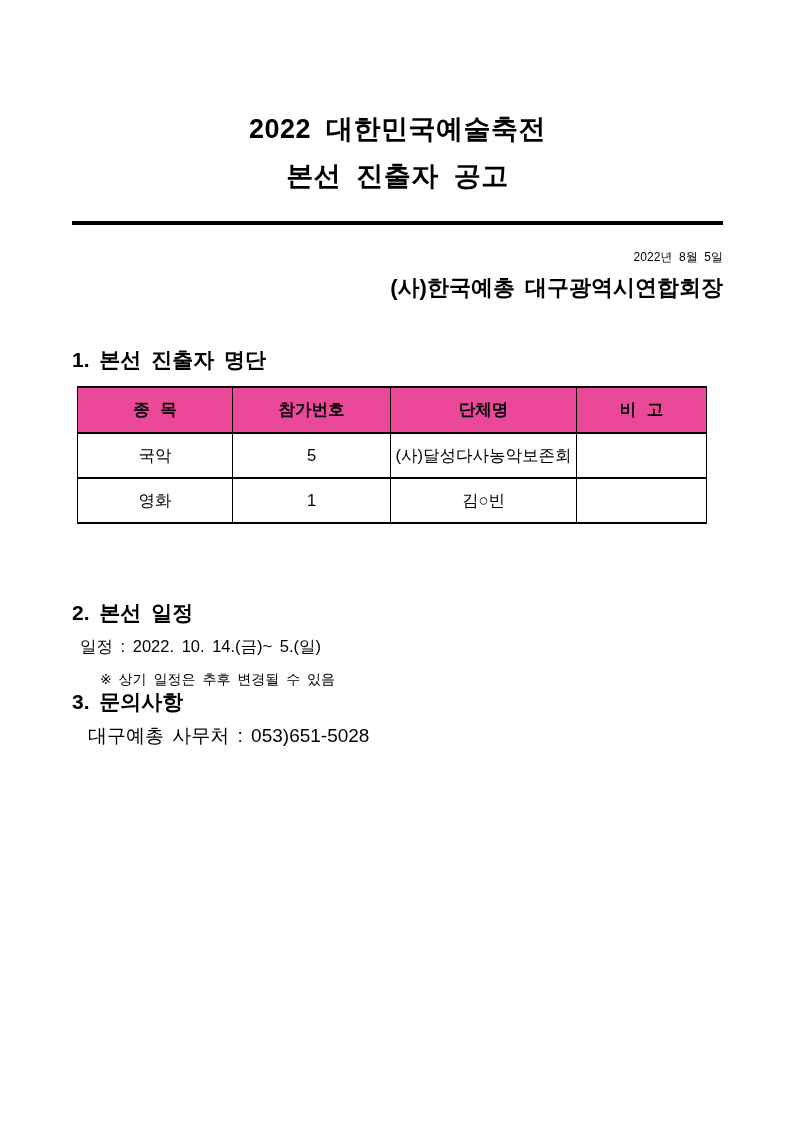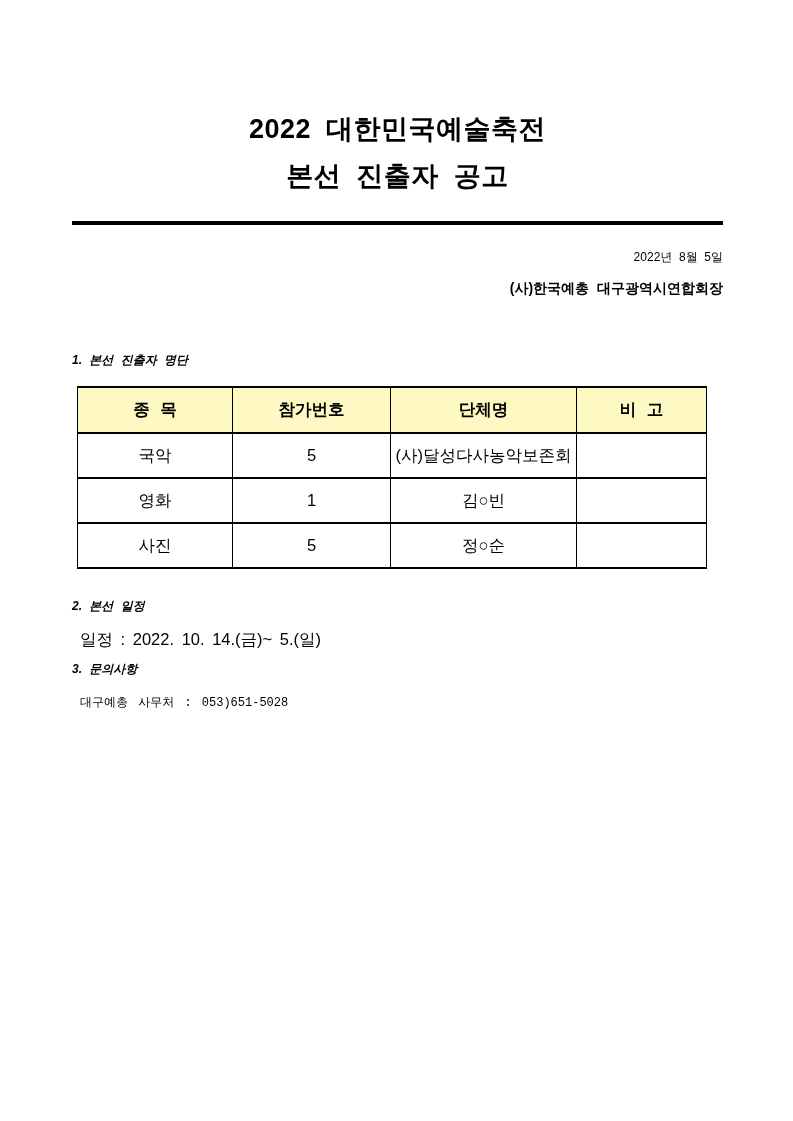--- a/index.html
+++ b/index.html
@@ -45,36 +45,35 @@
   .date-line {
     margin-top: 18px;
     text-align: right;
     font-size: 12px;
     line-height: 28px;
     white-space: pre;
   }
   .org-line {
     margin-top: 2px;
     text-align: right;
-    font-size: 14px;
+    font-size: 22px;
     font-weight: 700;
     line-height: 30px;
     word-spacing: 4px;
     white-space: pre;
   }
   .section-heading {
     margin: 0;
-    font-size: 12px;
+    font-size: 21px;
     font-weight: 700;
     line-height: 26px;
     word-spacing: 4px;
-    font-style: italic;
   }
   .heading-finalists { margin-top: 44px; }
-  .heading-schedule  { margin-top: 24px; }
+  .heading-schedule  { margin-top: 76px; }
   .heading-contact   { }
 
   table.finalists-table {
     border-collapse: collapse;
     table-layout: fixed;
     width: 629px;
     margin: 13px 0 0 5px;
   }
   .finalists-table th,
   .finalists-table td {
@@ -82,21 +81,21 @@
     border-top-width: 2.2px;
     border-bottom-width: 2.2px;
     text-align: center;
     vertical-align: middle;
     font-size: 16.5px;
     padding: 0 2px;
     overflow: hidden;
     white-space: nowrap;
   }
   .finalists-table th {
-    background: #fef9c3;
+    background: #ec4899;
     font-weight: 700;
     height: 44px;
     word-spacing: 6px;
   }
   .finalists-table td {
     height: 43px;
     font-weight: 400;
   }
 
   .schedule-line {
@@ -108,26 +107,25 @@
   }
   .schedule-line.first { margin-top: 4px; }
   .schedule-note {
     margin: 6px 0 0 28px;
     font-size: 14px;
     line-height: 20px;
     word-spacing: 3px;
     white-space: pre;
   }
   .contact-line {
-    margin: 10px 0 0 8px;
-    font-size: 12px;
+    margin: 10px 0 0 16px;
+    font-size: 19px;
     line-height: 22px;
     word-spacing: 3px;
     white-space: pre;
-    font-family: Liberation Mono, monospace;
   }
 </style>
 </head>
 <body>
 
 <div class="page">
 
   <h1 class="doc-title">
     <div>2022 대한민국예술축전</div>
     <div>본선 진출자 공고</div>
@@ -162,28 +160,23 @@
         <td>5</td>
         <td>(사)달성다사농악보존회</td>
         <td></td>
       </tr>
       <tr>
         <td>영화</td>
         <td>1</td>
         <td>김○빈</td>
         <td></td>
       </tr>
-      <tr>
-        <td>사진</td>
-        <td>5</td>
-        <td>정○순</td>
-        <td></td>
-      </tr>
     </tbody>
   </table>
 
   <h2 class="section-heading heading-schedule">2. 본선 일정</h2>
   <div class="schedule-line first">일정 : 2022. 10. 14.(금)~ 5.(일)</div>
+  <div class="schedule-note">※ 상기 일정은 추후 변경될 수 있음</div>
 
   <h2 class="section-heading heading-contact">3. 문의사항</h2>
   <div class="contact-line">대구예총 사무처 : 053)651-5028</div>
 
 </div>
 
 </body></html>

